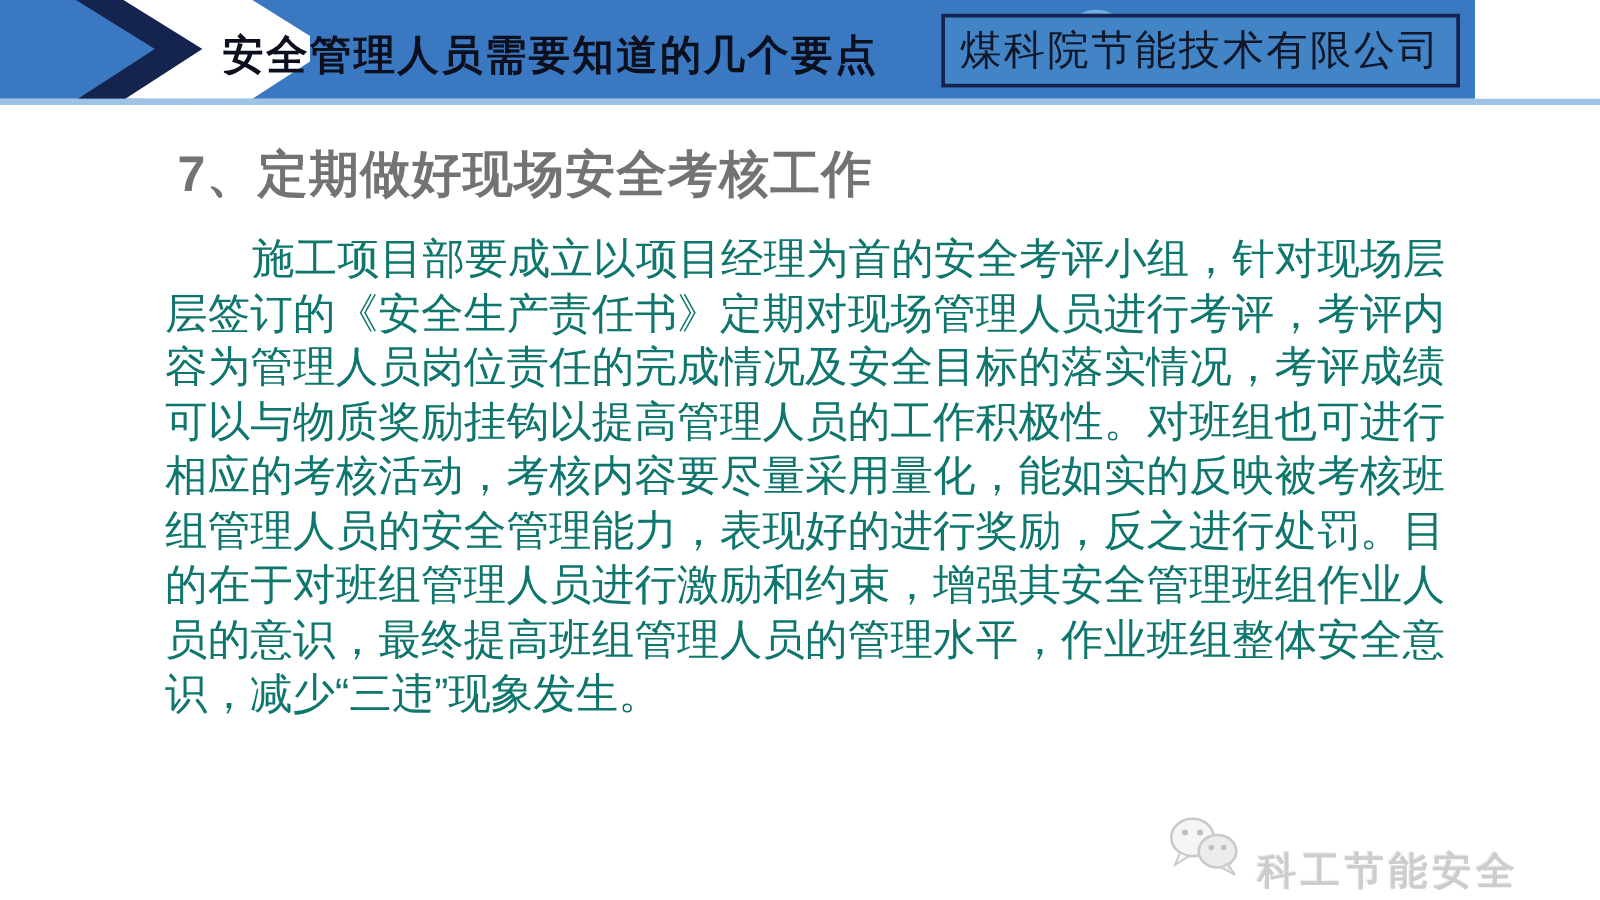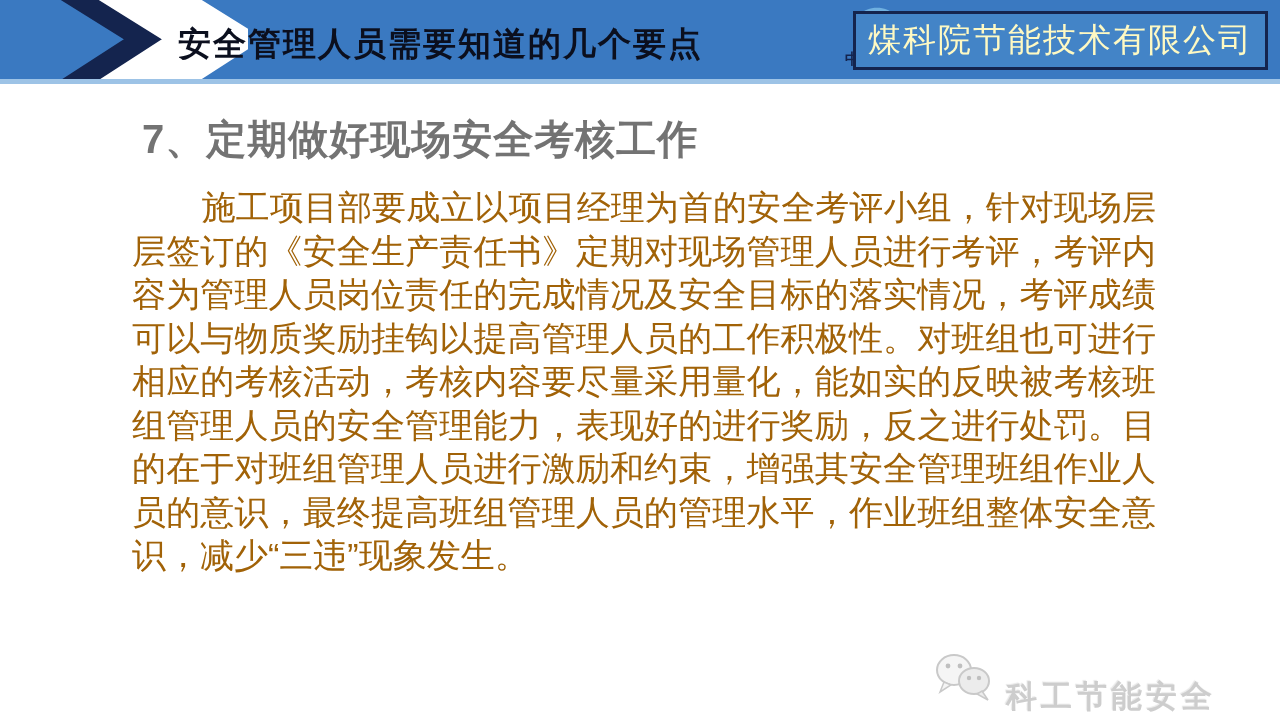--- a/index.html
+++ b/index.html
@@ -11,21 +11,21 @@
     width: 1280px;
     height: 720px;
     background: #ffffff;
     overflow: hidden;
   }
 
   
   .header {
     position: absolute;
     top: 0; left: 0;
-    width: 1280px;
+    width: 1180px;
     height: 79px;
     background: #3A79C1;
   }
   .header-band {
     position: absolute;
     top: 79px; left: 0;
     width: 1280px;
     height: 5px;
     background: #9DC3E6;
   }
@@ -62,42 +62,42 @@
   .company-box {
     position: absolute;
     right: 12px; top: 11px;
     height: 59px;
     padding: 0 12px;
     border: 3px solid #14244E;
     background: #4384C7;
     display: flex;
     align-items: center;
     font-size: 33px;
-    color: #fef9c3;
+    color: #0f172a;
     letter-spacing: 2px;
     white-space: nowrap;
   }
 
   
   .section-heading {
     position: absolute;
     left: 142px; top: 112px;
     font-size: 40px;
     font-weight: 800;
     color: #737373;
     letter-spacing: 1px;
     white-space: nowrap;
   }
   .body-paragraph {
     position: absolute;
     left: 132px; top: 186px;
     width: 1024px;
     font-size: 34px;
     line-height: 43.5px;
-    color: #a16207;
+    color: #0f766e;
     text-align: justify;
     text-indent: 2.05em;
   }
 
   
   .watermark {
     position: absolute;
     right: 64px; top: 636px;
     display: flex;
     align-items: center;

